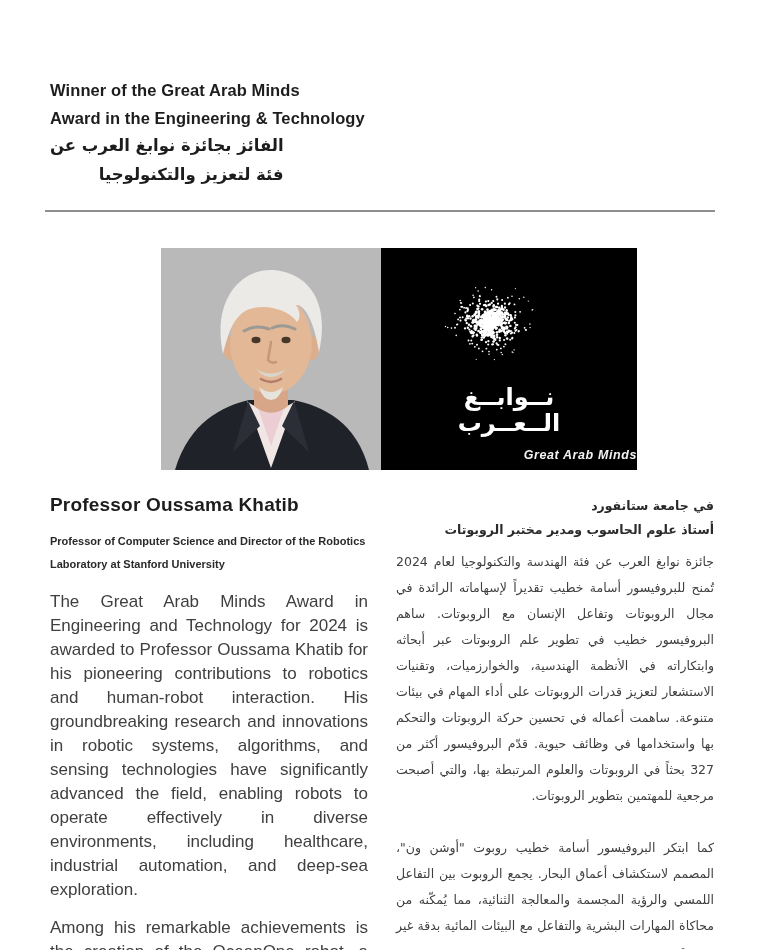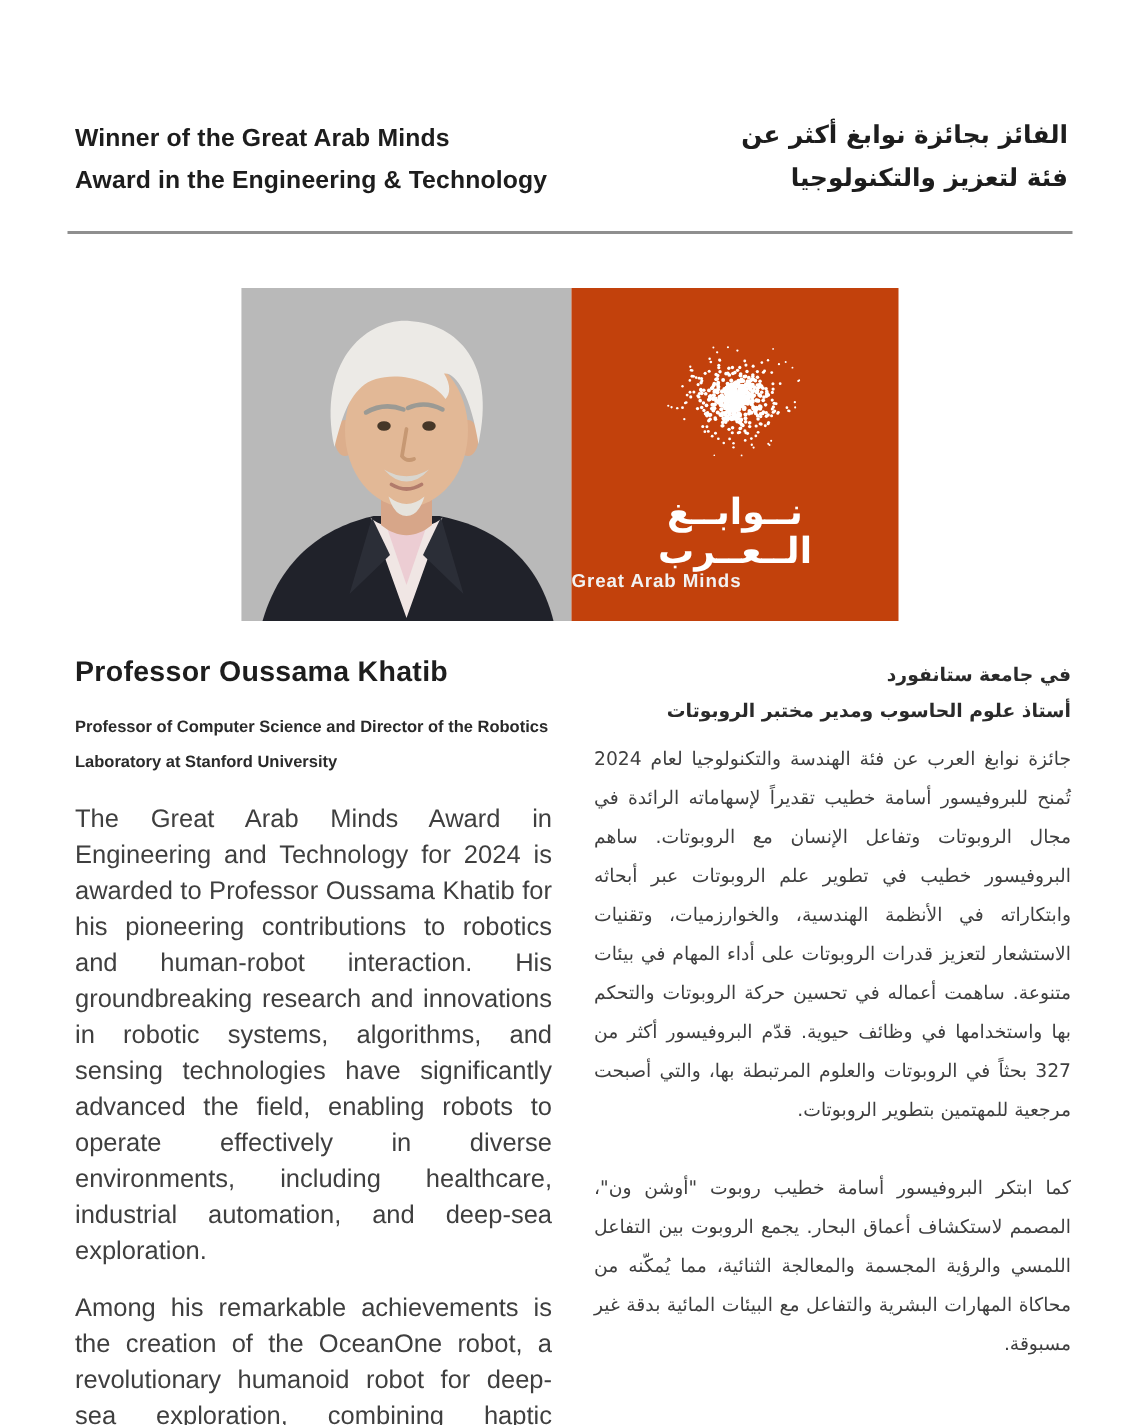--- a/index.html
+++ b/index.html
@@ -8,22 +8,23 @@
     width:760px;height:950px;
     margin:0 auto;
     background:#ffffff;
     overflow:hidden;
     font-family:"Liberation Sans","DejaVu Sans",sans-serif;
     color:#3f3f3f;
   }
   
   .header{
     display:flex;
-    align-items:flex-end;
+    align-items:flex-start;
     padding:76px 48px 0 50px;
+    flex-direction:column;
   }
   .header-title-en{
     width:322px;
     font-size:16.5px;
     font-weight:700;
     line-height:1.7;
     color:#1d1d1d;
     letter-spacing:.1px;
   }
   .header-year{
@@ -56,22 +57,22 @@
     margin:36px auto 0 auto;
     display:flex;
   }
   .hero-photo{
     width:220px;height:222px;
     background:#b9b9b9;
     overflow:hidden;
     flex:none;
   }
   .hero-logo{
-    width:218px;height:222px;
-    background:#c2410c;
+    width:256px;height:222px;
+    background:#000000;
     flex:none;
     position:relative;
     display:flex;
     flex-direction:column;
     align-items:center;
   }
   .starburst{
     position:absolute;
     top:6px;left:0;
     width:218px;height:140px;
@@ -82,26 +83,27 @@
     text-align:center;
     direction:rtl;
     font-family:"DejaVu Sans",sans-serif;
     font-weight:700;
     font-size:24px;
     line-height:1.1;
     color:#ffffff;
   }
   .logo-en{
     position:absolute;
-    top:188px;left:0;right:0;
-    text-align:left;
+    top:200px;left:0;right:0;
+    text-align:right;
     font-size:12.5px;
     font-weight:700;
     letter-spacing:.6px;
     color:#f2f2f2;
+    font-style:italic;
   }
   
   .content{
     display:flex;
     padding:24px 48px 0 50px;
     gap:28px;
   }
   .col-en{width:318px;flex:none;}
   .col-ar{
     width:318px;flex:none;
@@ -155,21 +157,21 @@
 <body>
 
 <div class="page">
 
   <div class="header">
     <div class="header-title-en">
       <div>Winner of the Great Arab Minds</div>
       <div>Award in the Engineering &amp; Technology</div>
     </div>
     <div class="header-title-ar" lang="ar">
-      <div>الفائز بجائزة نوابغ أكثر عن</div>
+      <div>الفائز بجائزة نوابغ العرب عن</div>
       <div>فئة لتعزيز والتكنولوجيا</div>
     </div>
   </div>
 
   <hr class="divider">
 
   <div class="hero">
     <div class="hero-photo">
       <svg viewBox="0 0 220 222" width="220" height="222">
         <rect width="220" height="222" fill="#b9b9b9"></rect>

